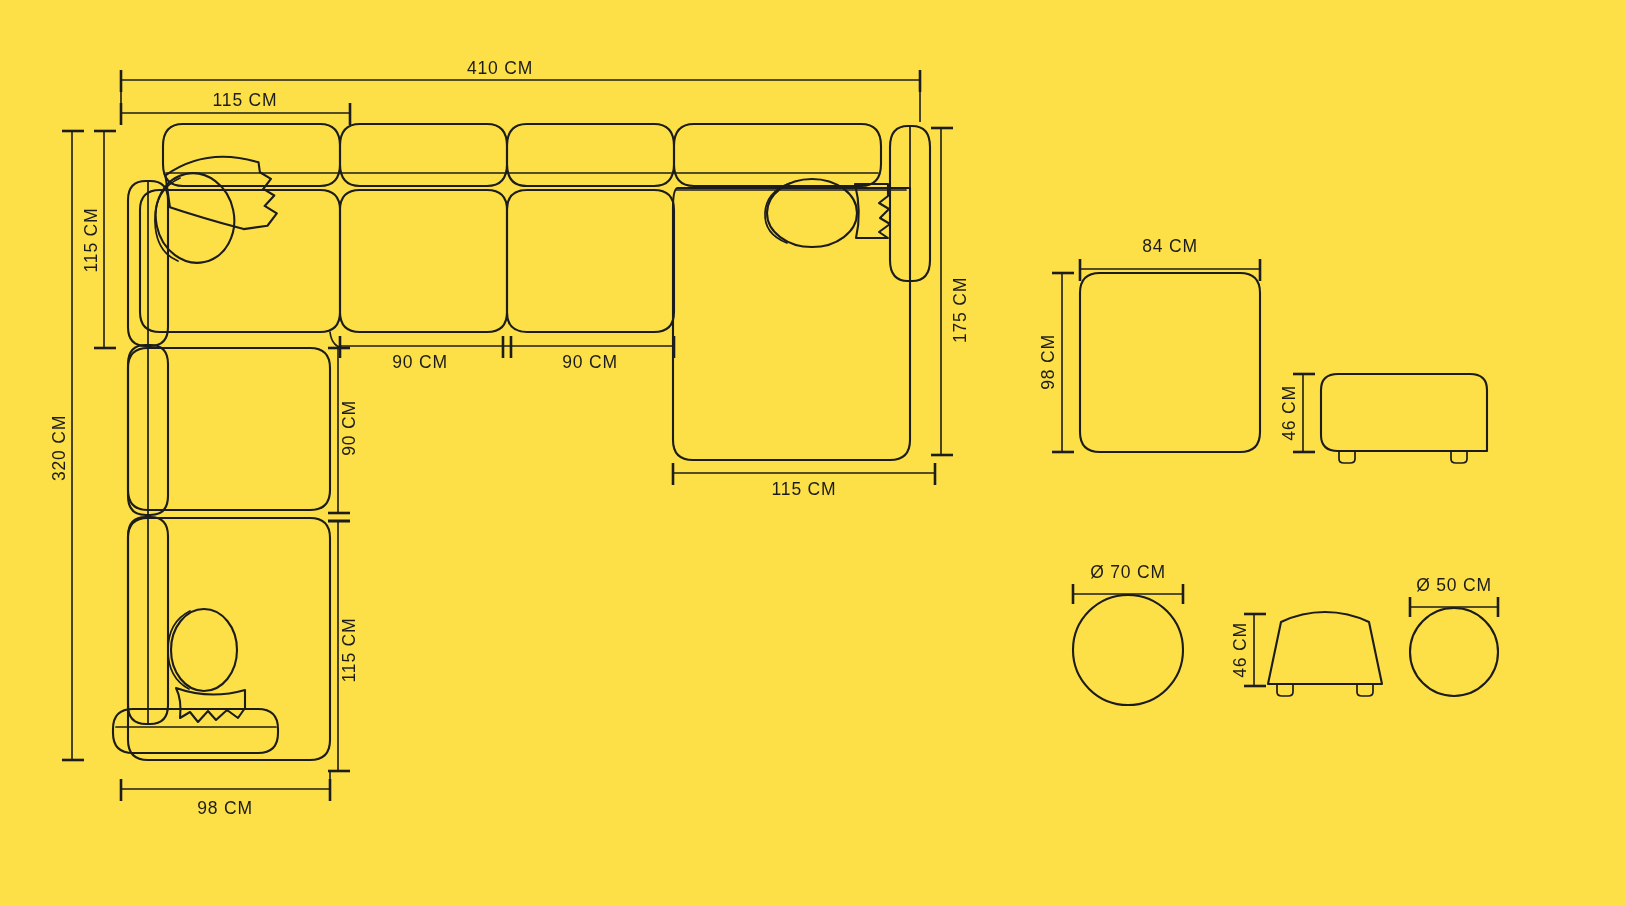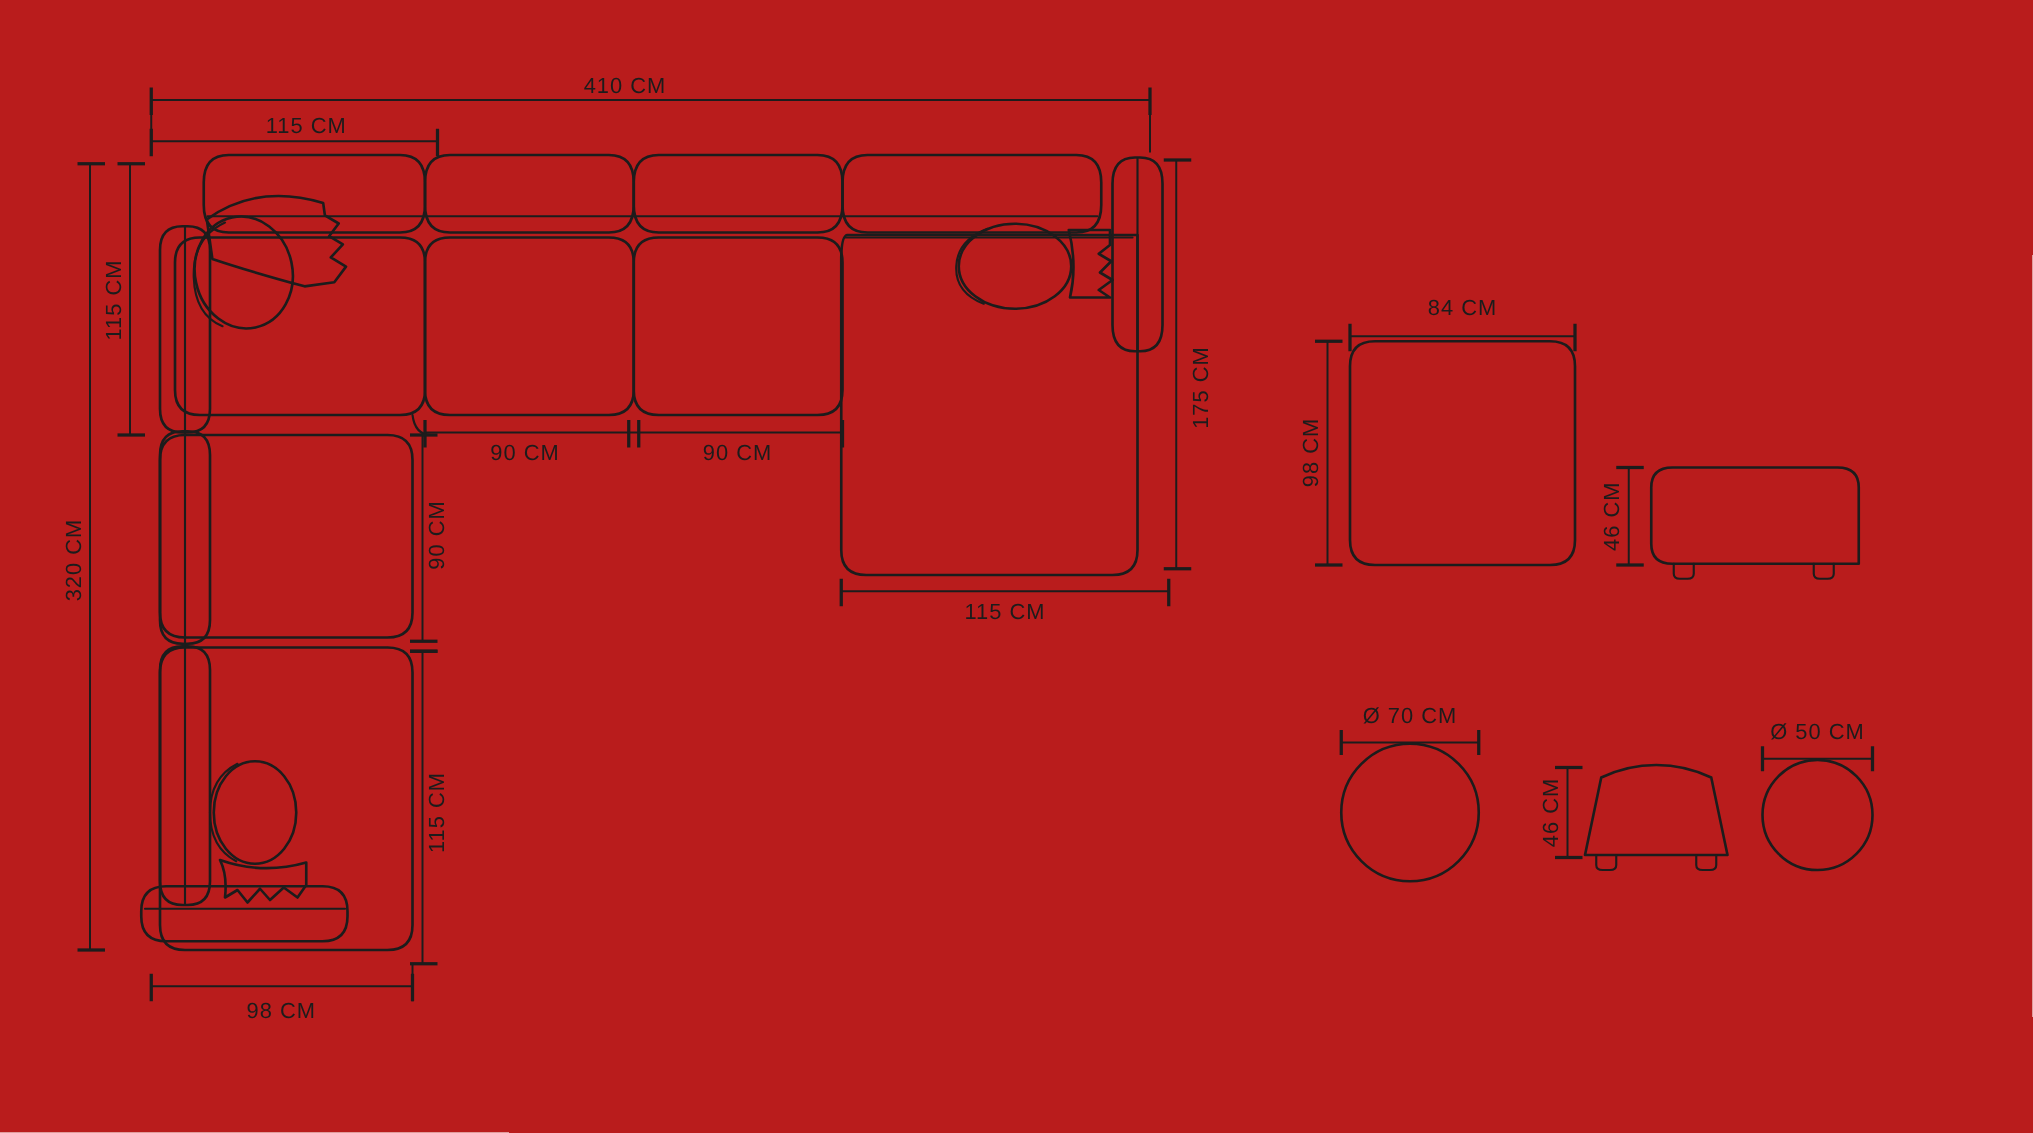--- a/index.html
+++ b/index.html
@@ -8,21 +8,21 @@
     padding: 0;
     background: #ffffff;
   }
   body {
     font-family: "Liberation Sans", sans-serif;
   }
   #stage {
     position: relative;
     width: 1626px;
     height: 906px;
-    background: #b91c1c;
+    background: #fde047;
     overflow: hidden;
   }
   #drawing {
     position: absolute;
     left: 0;
     top: 0;
     width: 1626px;
     height: 906px;
     display: block;
   }

